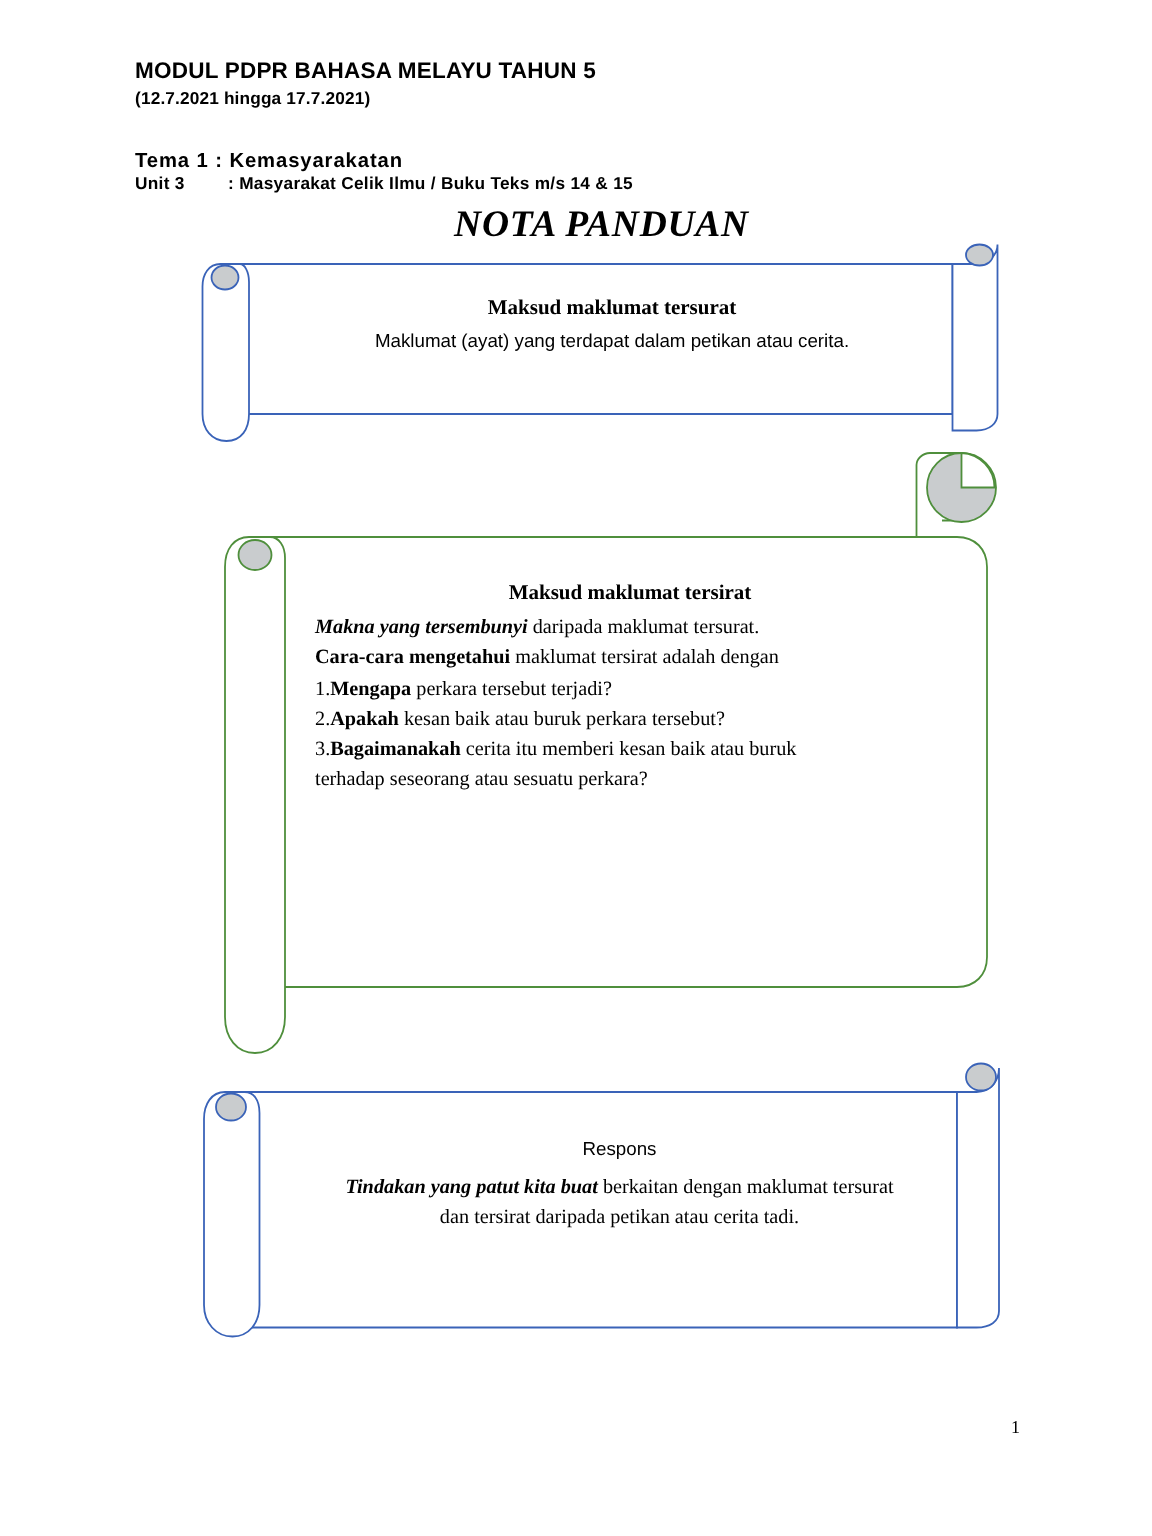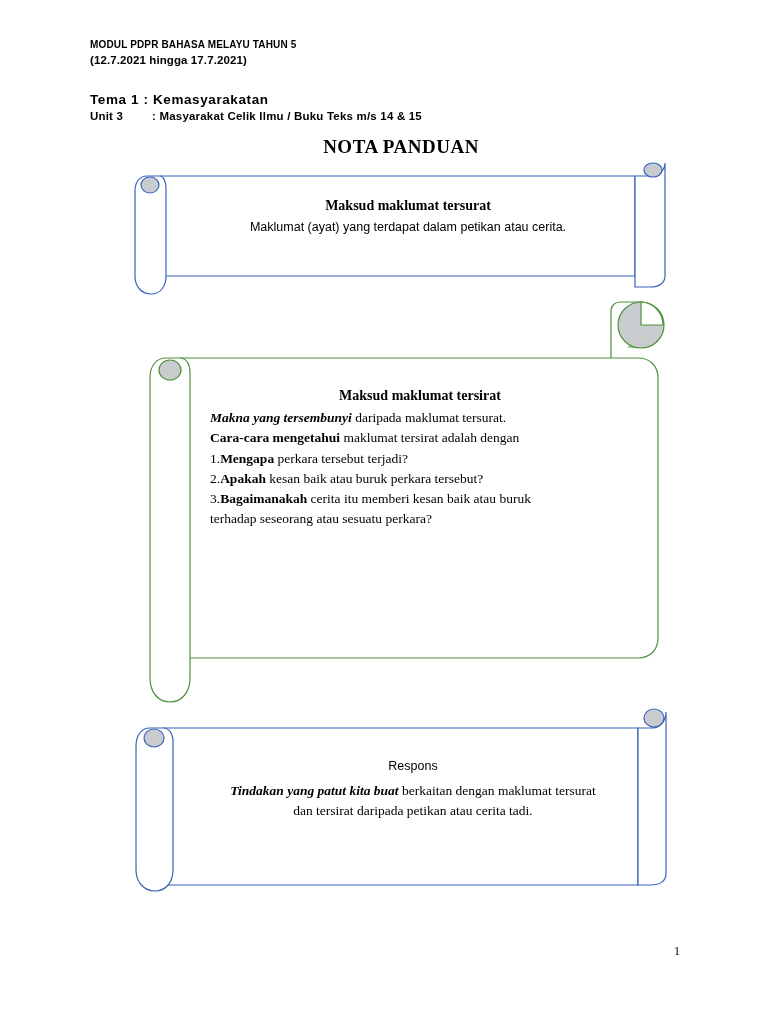--- a/index.html
+++ b/index.html
@@ -24,21 +24,21 @@
   }
 
   
   .hdr {
     position: absolute;
     left: 90px;
     top: 38px;
     width: 620px;
   }
   .hdr-line1 {
-    font-size: 10px;
+    font-size: 15px;
     font-weight: bold;
     letter-spacing: 0.15px;
     line-height: 1.35;
   }
   .hdr-line2 {
     font-size: 11.5px;
     font-weight: bold;
     letter-spacing: 0.1px;
     line-height: 1.45;
   }
@@ -57,25 +57,26 @@
   .hdr-unit .u-label { display: inline-block; width: 62px; }
 
   
   .doc-title {
     position: absolute;
     left: 0;
     top: 136px;
     width: 768px;
     text-align: center;
     font-family: "Liberation Serif", serif;
-    font-size: 19px;
+    font-size: 25px;
     font-weight: bold;
     letter-spacing: 0.5px;
     padding-left: 34px;
     box-sizing: border-box;
+    font-style: italic;
   }
 
   
   .scroll {
     position: absolute;
     box-sizing: border-box;
   }
   .scroll .content {
     position: absolute;
     box-sizing: border-box;

